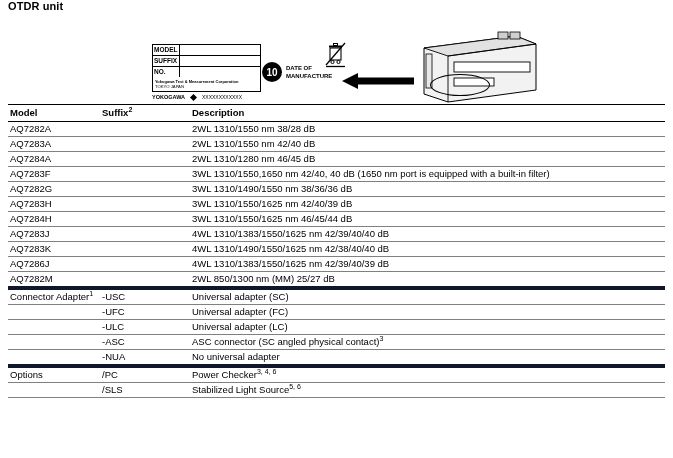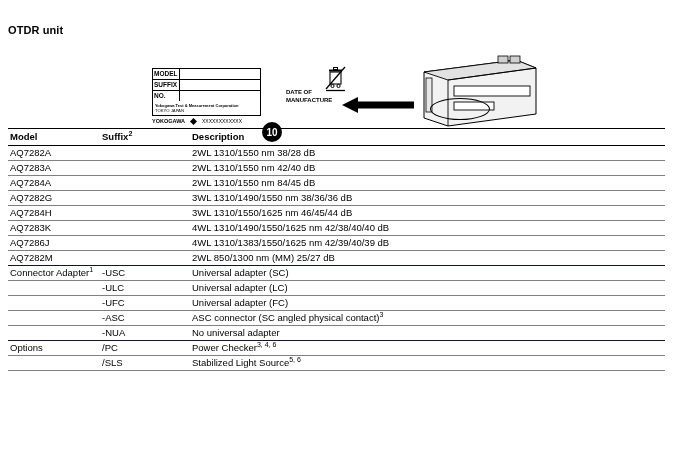--- a/index.html
+++ b/index.html
@@ -17,21 +17,21 @@
   }
   .page {
     position: relative;
     width: 673px;
     height: 458px;
     padding: 0;
   }
   .doc-title {
     font-size: 11px;
     font-weight: bold;
-    margin: 24px 0 0 8px;
+    margin: 0 0 0 8px;
     letter-spacing: 0.1px;
   }
 
   
   .figure {
     position: relative;
     height: 86px;
     margin: 6px 0 0 0;
   }
 
@@ -107,21 +107,20 @@
     width: 20px;
     height: 20px;
     border-radius: 50%;
     background: #000;
     color: #fff;
     font-size: 10px;
     font-weight: bold;
     display: flex;
     align-items: center;
     justify-content: center;
-    margin-top: 36px;
   }
   .dom-text {
     position: absolute;
     left: 286px;
     top: 46px;
     font-size: 6px;
     font-weight: bold;
     line-height: 8px;
   }
 
@@ -182,21 +181,21 @@
     font-weight: bold;
     border-top: 1.6px solid #000;
     border-bottom: 1px solid #000;
     padding-top: 2px;
     padding-bottom: 2px;
   }
   table.spec tbody td {
     border-bottom: 1px solid #808080;
   }
   table.spec tbody tr.thickbottom td {
-    border-bottom: 1px solid #0f172a;
+    border-bottom: 4px solid #0f172a;
   }
   col.c-model { width: 92px; }
   col.c-suffix { width: 90px; }
   col.c-desc { width: 475px; }
   sup { font-size: 7px; vertical-align: super; line-height: 0; }
 </style>
 </head>
 <body>
 
 <div class="page">
@@ -288,31 +287,46 @@
           <td>2WL 1310/1550 nm 38/28 dB</td>
         </tr>
         <tr>
           <td>AQ7283A</td>
           <td></td>
           <td>2WL 1310/1550 nm 42/40 dB</td>
         </tr>
         <tr>
           <td>AQ7284A</td>
           <td></td>
-          <td>2WL 1310/1550 nm 84/45 dB</td>
+          <td>2WL 1310/1280 nm 46/45 dB</td>
+        </tr>
+        <tr>
+          <td>AQ7283F</td>
+          <td></td>
+          <td>3WL 1310/1550,1650 nm 42/40, 40 dB (1650 nm port is equipped with a built-in filter)</td>
         </tr>
         <tr>
           <td>AQ7282G</td>
           <td></td>
           <td>3WL 1310/1490/1550 nm 38/36/36 dB</td>
         </tr>
         <tr>
+          <td>AQ7283H</td>
+          <td></td>
+          <td>3WL 1310/1550/1625 nm 42/40/39 dB</td>
+        </tr>
+        <tr>
           <td>AQ7284H</td>
           <td></td>
           <td>3WL 1310/1550/1625 nm 46/45/44 dB</td>
+        </tr>
+        <tr>
+          <td>AQ7283J</td>
+          <td></td>
+          <td>4WL 1310/1383/1550/1625 nm 42/39/40/40 dB</td>
         </tr>
         <tr>
           <td>AQ7283K</td>
           <td></td>
           <td>4WL 1310/1490/1550/1625 nm 42/38/40/40 dB</td>
         </tr>
         <tr>
           <td>AQ7286J</td>
           <td></td>
           <td>4WL 1310/1383/1550/1625 nm 42/39/40/39 dB</td>
@@ -322,27 +336,27 @@
           <td></td>
           <td>2WL 850/1300 nm (MM) 25/27 dB</td>
         </tr>
         <tr>
           <td>Connector Adapter<sup>1</sup></td>
           <td>-USC</td>
           <td>Universal adapter (SC)</td>
         </tr>
         <tr>
           <td></td>
+          <td>-UFC</td>
+          <td>Universal adapter (FC)</td>
+        </tr>
+        <tr>
+          <td></td>
           <td>-ULC</td>
           <td>Universal adapter (LC)</td>
-        </tr>
-        <tr>
-          <td></td>
-          <td>-UFC</td>
-          <td>Universal adapter (FC)</td>
         </tr>
         <tr>
           <td></td>
           <td>-ASC</td>
           <td>ASC connector (SC angled physical contact)<sup>3</sup></td>
         </tr>
         <tr class="thickbottom">
           <td></td>
           <td>-NUA</td>
           <td>No universal adapter</td>

